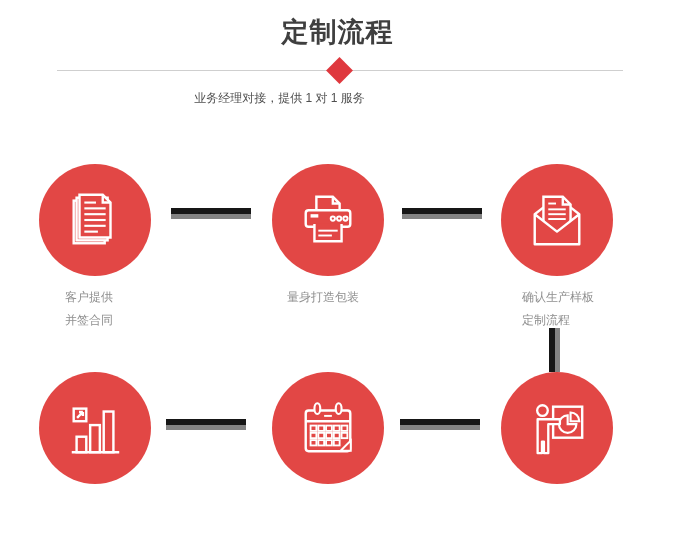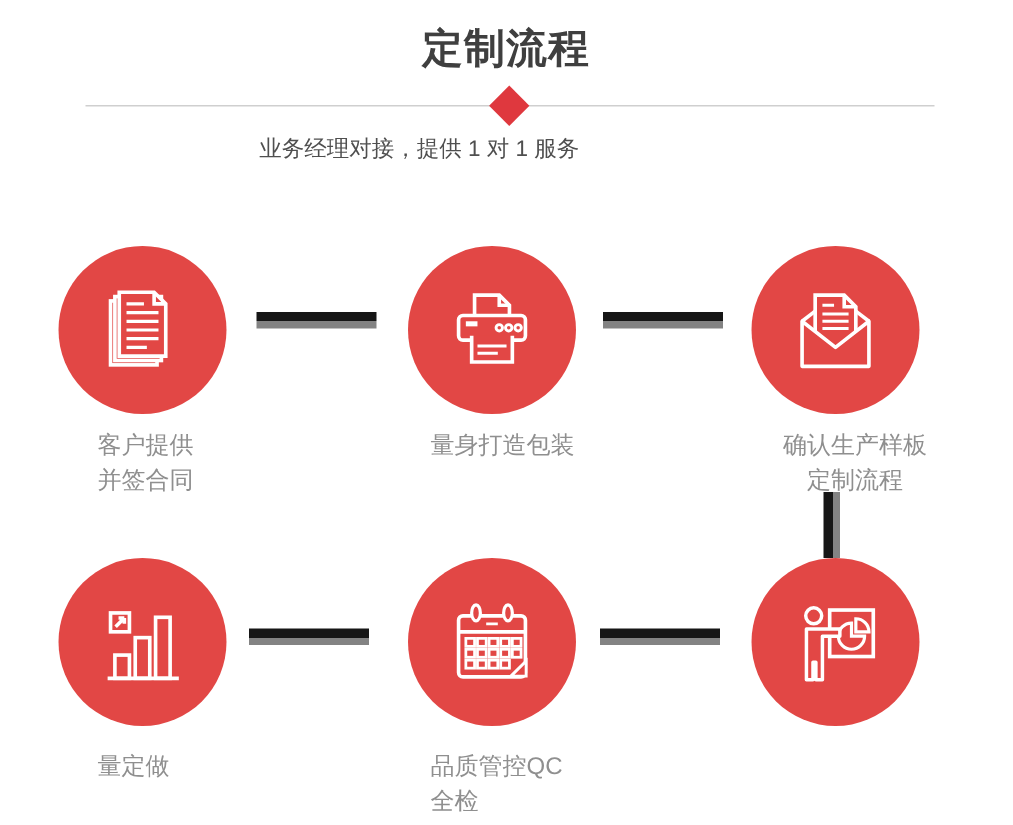--- a/index.html
+++ b/index.html
@@ -32,49 +32,49 @@
     position:absolute;
     left:330px; top:61px;
     width:19px; height:19px;
     background:var(--c-diamond_red,#df383e);
     transform:rotate(45deg);
   }
   .subtitle{
     position:absolute;
     top:90px; left:0; width:559px;
     text-align:center;
-    font-size:15px;
+    font-size:12px;
     color:var(--c-subtitle,#4f4f4f);
   }
   .circle{
     position:absolute;
     width:112px; height:112px;
     border-radius:50%;
     background:var(--c-red,#e24745);
     display:flex;
     align-items:center;
     justify-content:center;
   }
   .circle svg{ color:var(--c-red,#e24745); display:block; }
   .c1{left:39px;  top:164px;}
   .c2{left:272px; top:164px;}
   .c3{left:501px; top:164px;}
   .c4{left:39px;  top:372px;}
   .c5{left:272px; top:372px;}
   .c6{left:501px; top:372px;}
   .lbl{
     position:absolute;
-    font-size:16px;
+    font-size:12px;
     line-height:23px;
     color:var(--c-label,#8f8f8f);
     white-space:nowrap;
   }
   .l1{left:65px;  top:286px;}
   .l2{left:287px; top:286px;text-align:center;}
-  .l3{left:522px; top:286px;text-align:center;}
+  .l3{left:522px; top:286px;}
   .l4{left:65px;  top:500px;}
   .l5{left:287px; top:500px;}
   .l6{left:522px; top:500px;}
   .hconn{
     position:absolute;
     width:80px; height:11px;
     background:linear-gradient(to bottom, var(--c-connector_dark,#161616) 55%, var(--c-connector_gray,#838383) 55%);
   }
   .h1{left:171px; top:208px;}
   .h2{left:402px; top:208px;}
@@ -178,21 +178,20 @@
         <line x1="8" y1="57" x2="57" y2="57"></line>
         <rect x="13" y="41" width="10" height="16"></rect>
         <rect x="27" y="29" width="10" height="28"></rect>
         <rect x="41" y="15" width="10" height="42"></rect>
         <rect x="10" y="12" width="13" height="13"></rect>
         <path d="M13.5,21.5 L19.5,15.5 M19.5,15.5 H15.5 M19.5,15.5 V19.5"></path>
       </g>
     </svg>
   </div>
   <div class="lbl l4">
-    <div>量定做</div>
   </div>
 
   <div class="circle c5">
     <svg width="62" height="62" viewBox="0 0 64 64">
       <rect x="9" y="14" width="46" height="42" rx="3" fill="currentColor" stroke="#fff" stroke-width="2.5"></rect>
       <line x1="9" y1="25" x2="55" y2="25" stroke="#fff" stroke-width="2.5"></line>
       <line x1="28" y1="19.5" x2="36" y2="19.5" stroke="#fff" stroke-width="2"></line>
       <ellipse cx="21" cy="12" rx="3" ry="5.5" fill="currentColor" stroke="#fff" stroke-width="2.2"></ellipse>
       <ellipse cx="43" cy="12" rx="3" ry="5.5" fill="currentColor" stroke="#fff" stroke-width="2.2"></ellipse>
       <g stroke="#fff" stroke-width="1.9" fill="none">
@@ -207,24 +206,20 @@
         <rect x="38" y="37" width="6" height="5.5"></rect>
         <rect x="46" y="37" width="6" height="5.5"></rect>
         <rect x="14" y="44.5" width="6" height="5.5"></rect>
         <rect x="22" y="44.5" width="6" height="5.5"></rect>
         <rect x="30" y="44.5" width="6" height="5.5"></rect>
         <rect x="38" y="44.5" width="6" height="5.5"></rect>
       </g>
       <path d="M45,55.5 L55.5,45 L55.5,55.5 Z" fill="currentColor" stroke="#fff" stroke-width="2"></path>
     </svg>
   </div>
-  <div class="lbl l5">
-    <div>品质管控QC</div>
-    <div>全检</div>
-  </div>
 
   <div class="circle c6">
     <svg width="62" height="62" viewBox="0 0 64 64">
       <rect x="28" y="10" width="30" height="32" fill="none" stroke="#fff" stroke-width="2.5"></rect>
       <path d="M43,28 L43,19 A9,9 0 1 0 52,28 Z" fill="none" stroke="#fff" stroke-width="2.2"></path>
       <path d="M46,16 A9,9 0 0 1 55,25 L46,25 Z" fill="currentColor" stroke="#fff" stroke-width="2.2"></path>
       <path d="M12,23 L35,23 L35,28 L23,28 L23,58 L18.5,58 L18.5,46 L16.5,46 L16.5,58 L12,58 Z" fill="currentColor" stroke="#fff" stroke-width="2.4" stroke-linejoin="round"></path>
       <circle cx="17" cy="14" r="5.5" fill="currentColor" stroke="#fff" stroke-width="2.4"></circle>
     </svg>
   </div>

